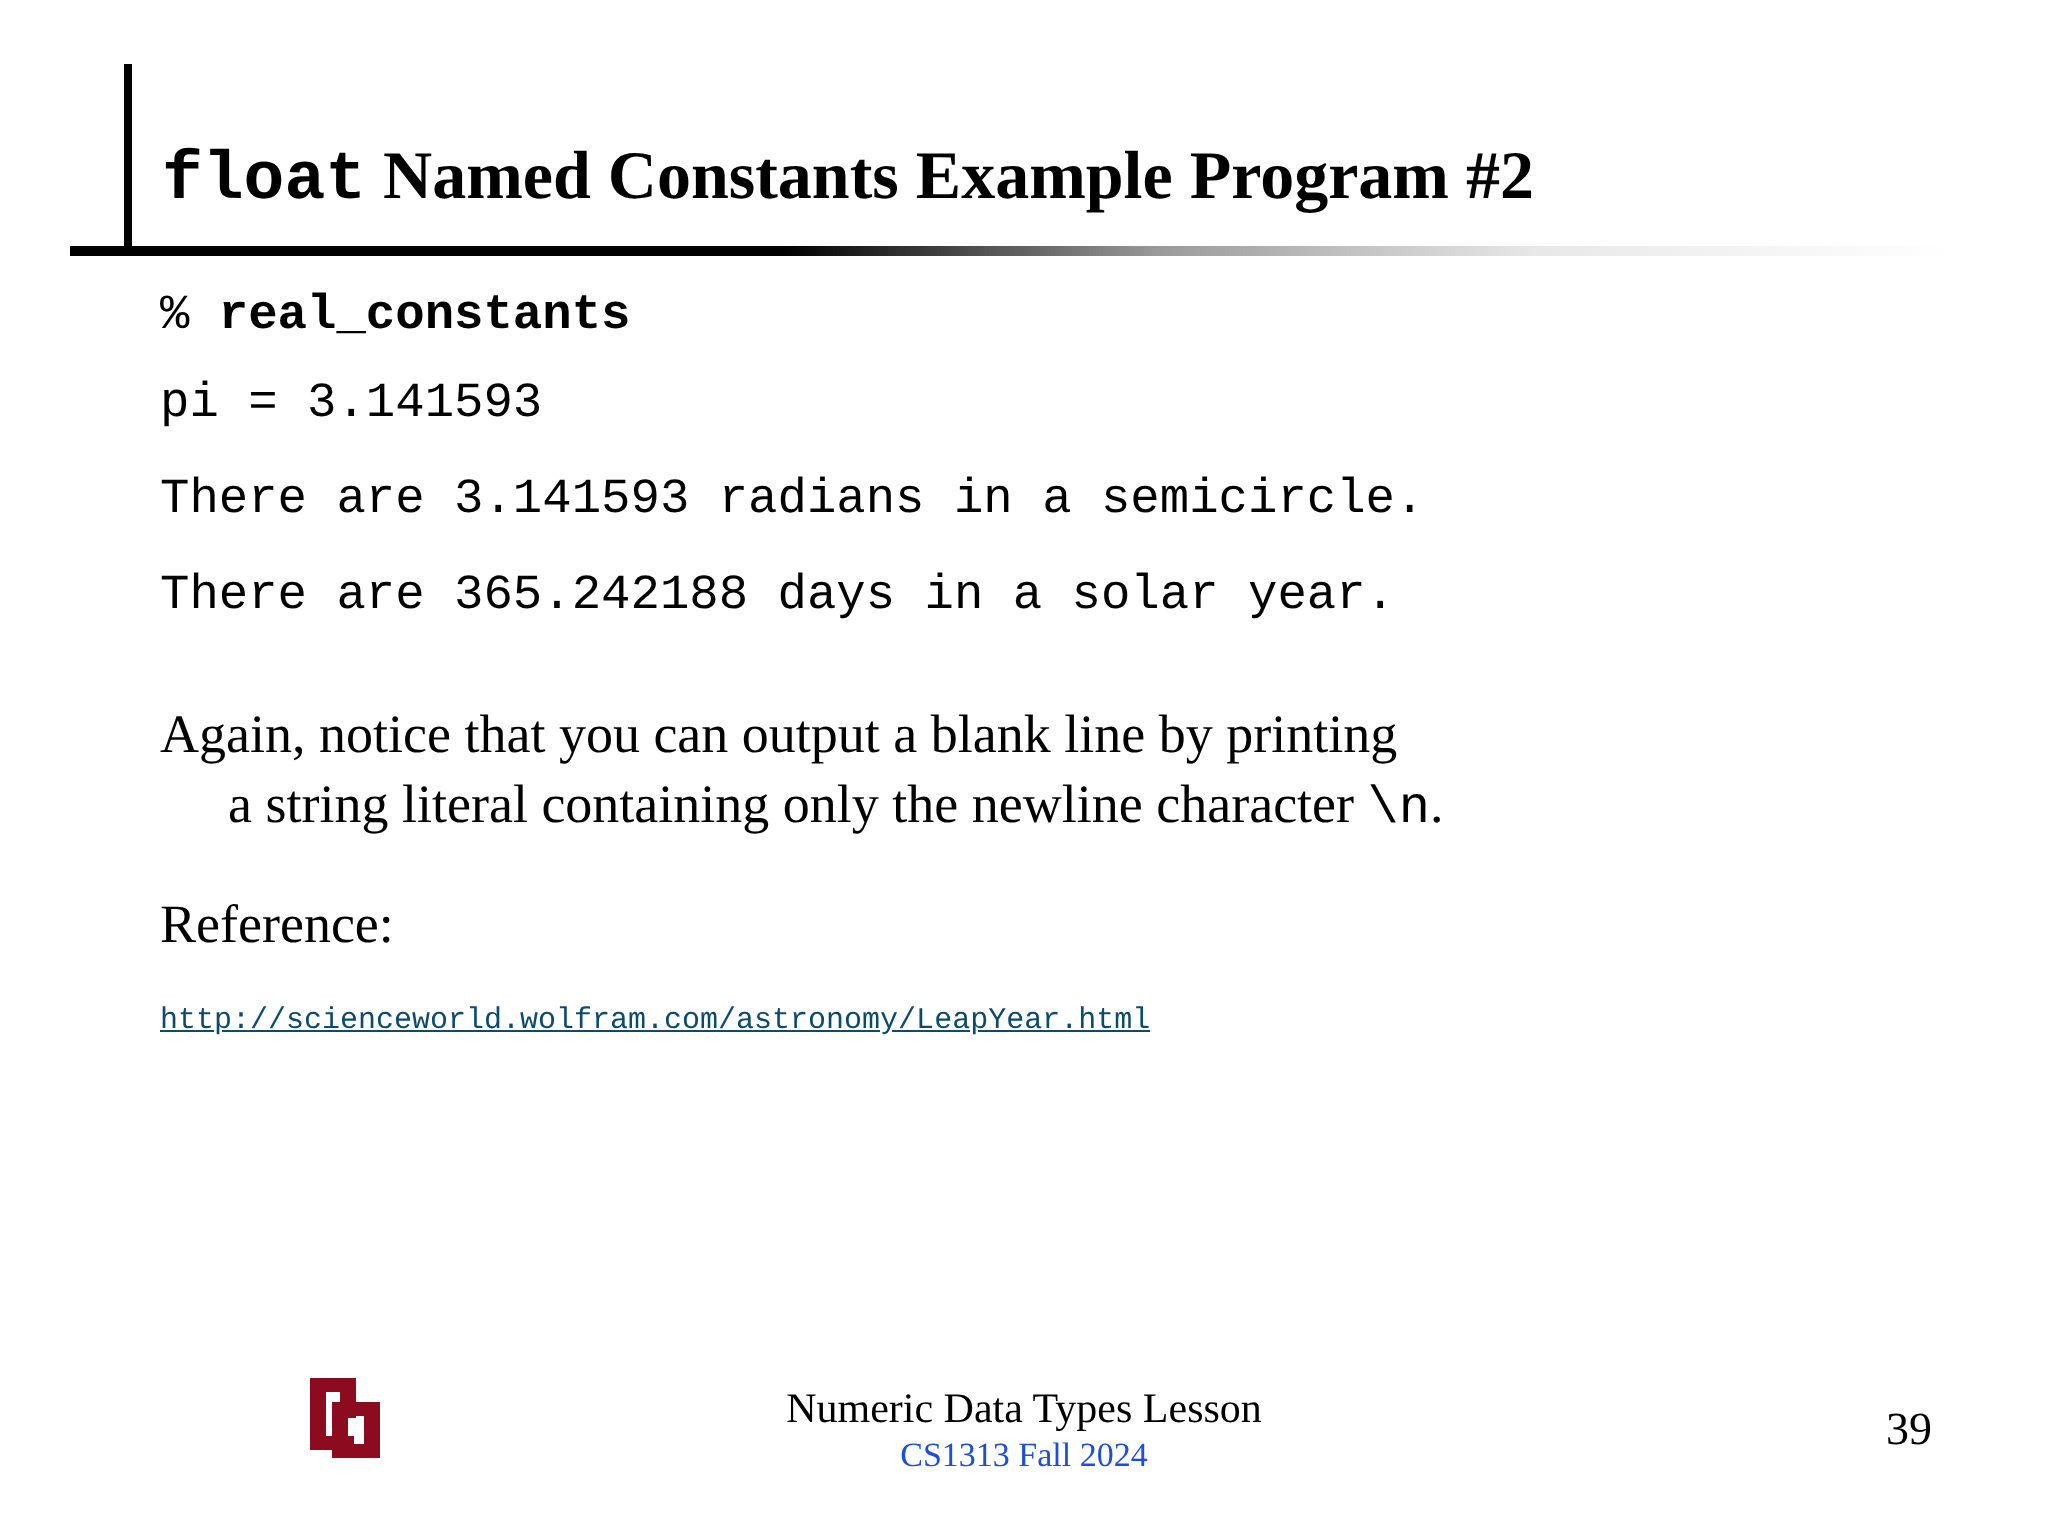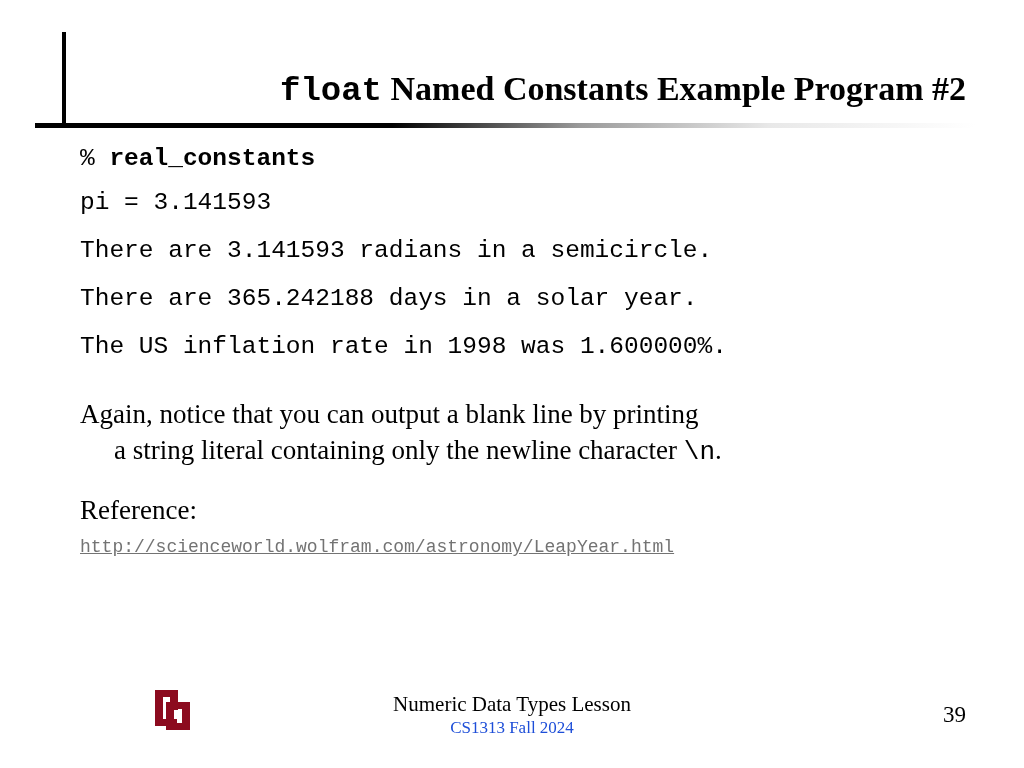--- a/index.html
+++ b/index.html
@@ -27,24 +27,25 @@
     top: 32px;
     width: 4px;
     height: 94px;
     background: #000;
   }
   .title {
     position: absolute;
     left: 66px;
     top: 70px;
     width: 900px;
-    text-align: right;
+    text-align: left;
     font-weight: bold;
     font-size: 34px;
     color: #000;
+    padding-left: 15px;
   }
   .title .mono-title {
     font-family: "Courier New", Courier, monospace;
     font-weight: bold;
   }
   .horiz-bar {
     position: absolute;
     left: 35px;
     top: 123px;
     width: 940px;
@@ -94,24 +95,24 @@
     font-family: "Courier New", Courier, monospace;
     font-size: 26px;
   }
   .ref-label {
     margin-top: 26px;
     font-size: 27px;
     color: #000;
   }
   .ref-link {
     display: inline-block;
-    margin-top: 11px;
-    font-family: "Courier New", Courier, monospace;
-    font-size: 18px;
-    color: #737373;
+    margin-top: 24px;
+    font-family: "Courier New", Courier, monospace;
+    font-size: 15px;
+    color: #0c4a6e;
     text-decoration: underline;
   }
   .footer {
     position: absolute;
     bottom: 28px;
     left: 0;
     width: 100%;
     height: 50px;
   }
   .logo {
@@ -159,21 +160,20 @@
   <div class="content">
 
     <div class="mono">
       <span>% </span><span class="mono-bold">real_constants</span>
     </div>
 
     <div class="out-block">
       <div class="out-line first">pi = 3.141593</div>
       <div class="out-line">There are 3.141593 radians in a semicircle.</div>
       <div class="out-line">There are 365.242188 days in a solar year.</div>
-      <div class="out-line" style="margin-bottom:0">The US inflation rate in 1998 was 1.600000%.</div>
     </div>
 
     <div class="note">
       <span>Again, notice that you can output a blank line by printing</span>
       <span class="indent">
         <span>a string literal containing only the newline character </span><span class="mono-inline">\n</span><span>.</span>
       </span>
     </div>
 
     <div class="ref-label">Reference:</div>

